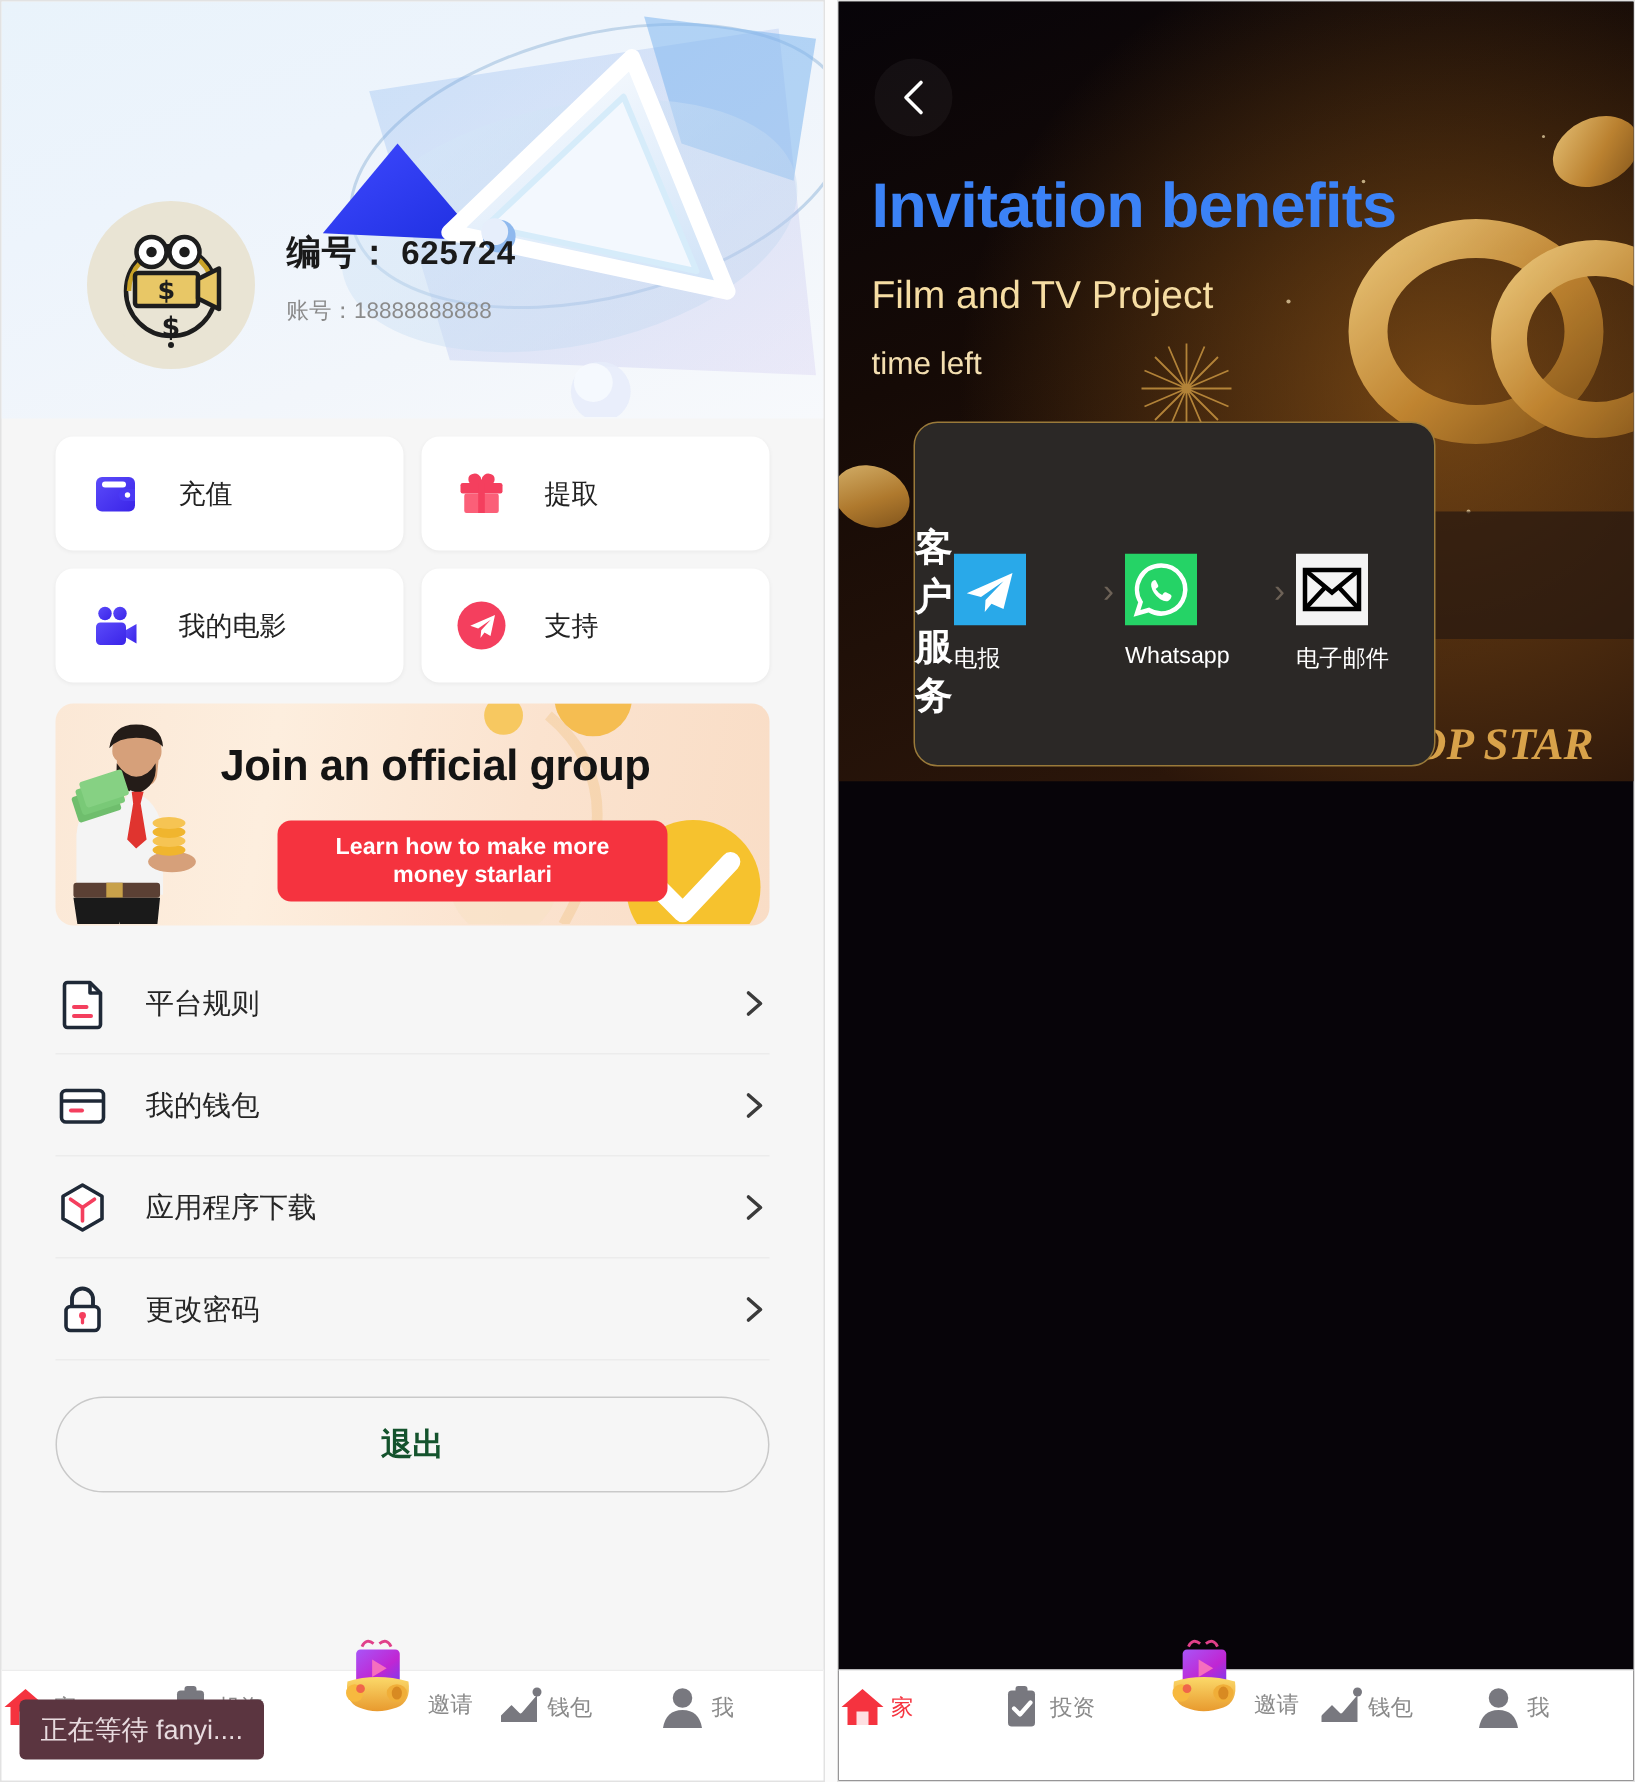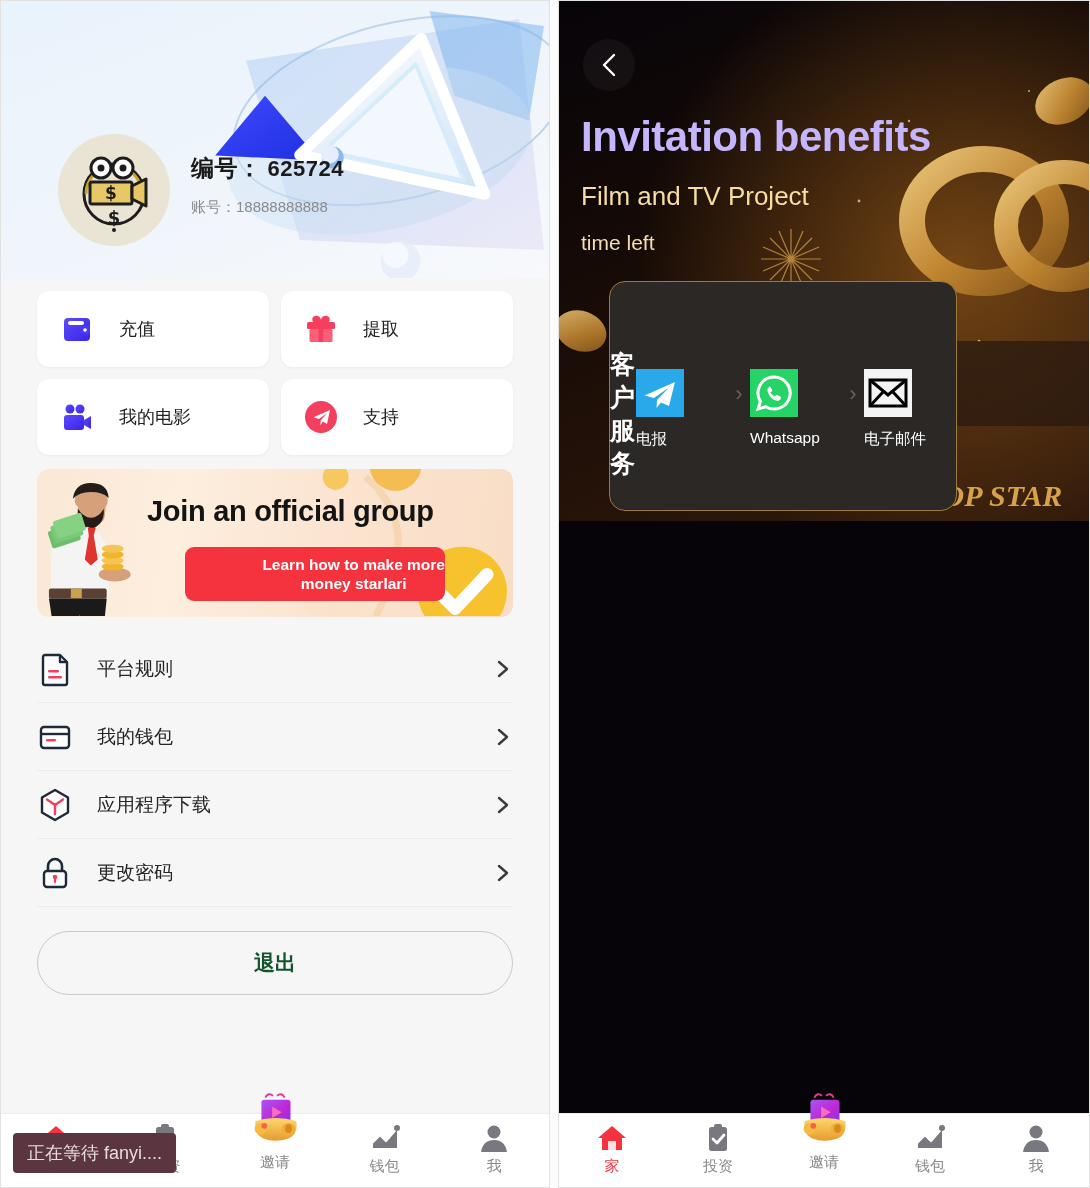--- a/index.html
+++ b/index.html
@@ -59,21 +59,21 @@
     background: linear-gradient(100deg,#fbe8d6 0%,#fdeede 30%,#fbe3cf 65%,#f9ddc6 100%);
     position:relative; overflow:hidden;
   }
   .banner-title {
     position:absolute; left:110px; top:26px;
     font-size:29px; font-weight:bold; color:#141414; letter-spacing:-.3px;
   }
   .banner-btn {
     position:absolute; left:148px; top:78px; width:260px; height:54px;
     background:#f5333f; border-radius:9px;
-    display:flex; align-items:center; justify-content:flex-end; text-align:center;
+    display:flex; align-items:center; justify-content:center; text-align:center;
     color:#fff; font-size:15.5px; font-weight:bold; line-height:1.25;
   }
 
   
   .list { margin: 18px 36px 0 36px; }
   .row {
     height:68px; display:flex; align-items:center; gap:24px;
     border-bottom:1px solid #ececec; position:relative;
   }
   .row .rtext { font-size:19px; color:#262626; flex:1; }
@@ -85,21 +85,21 @@
     display:flex; align-items:center; justify-content:center;
     font-size:21px; font-weight:bold; color:#14532d; cursor:pointer;
   }
 
   
   .tabbar {
     position:absolute; left:0; right:0; bottom:0; height:74px;
     background:#fff; border-top:1px solid #ededed;
     display:flex; align-items:flex-start;
   }
-  .tab { flex:1; display:flex; flex-direction:column; align-items:center; padding-top:8px; gap:3px; position:relative; }
+  .tab { flex:1; display:flex; align-items:center; padding-top:8px; gap:3px; position:relative; }
   .tab .tlabel { font-size:15px; color:#8a8a8a; }
   .tab.active .tlabel { color:#f5333f; }
   .tab .ticon { width:32px; height:32px; display:block; }
   .tab.center { }
   .tab.center .ticon { width:62px; height:62px; margin-top:-34px; }
 
   .tooltip {
     position:absolute; left:12px; bottom:14px;
     background:#5b3540; color:#e8dbdf;
     padding:8px 14px; font-size:18px; border-radius:4px;
@@ -112,21 +112,21 @@
     background:#070409; border:1px solid #e2e2e2; overflow:hidden;
   }
   .rbg { position:absolute; left:0; top:0; width:532px; height:520px; }
   .backbtn {
     position:absolute; left:24px; top:38px; width:52px; height:52px;
     border-radius:50%; background:rgba(255,255,255,.045);
     display:flex; align-items:center; justify-content:center; cursor:pointer; z-index:6;
   }
   .rtitle {
     position:absolute; left:22px; top:112px; z-index:6;
-    font-size:42px; font-weight:bold; color:#c4b5fd; letter-spacing:-.5px;
+    font-size:42px; font-weight:bold; color:#3b82f6; letter-spacing:-.5px;
   }
   .rsub {
     position:absolute; left:22px; top:180px; z-index:6;
     font-size:26px; color:#f6dda3; font-weight:400;
   }
   .rsub2 {
     position:absolute; left:22px; top:230px; z-index:6;
     font-size:21px; color:#f3deb0;
   }
 

